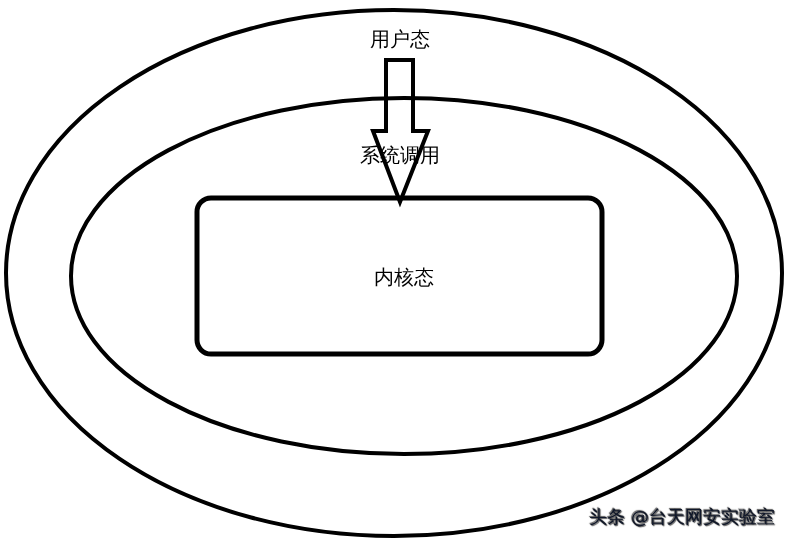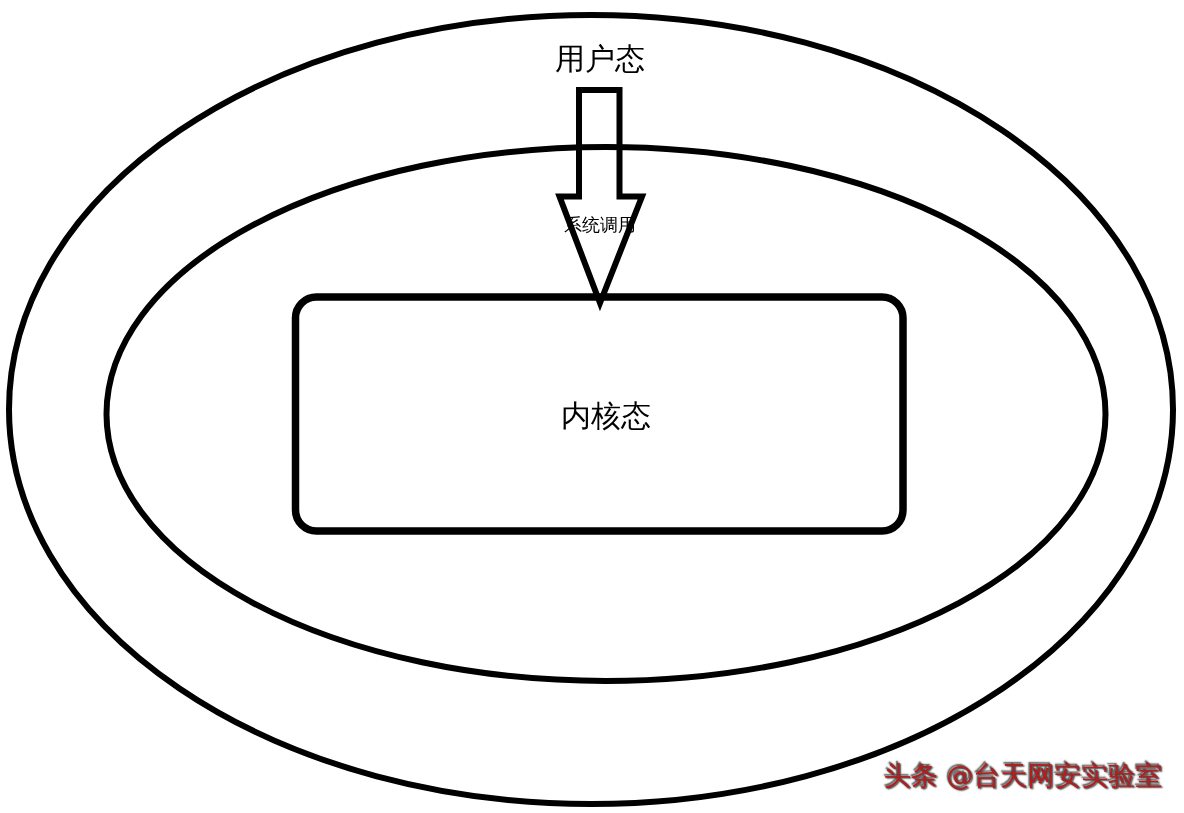--- a/index.html
+++ b/index.html
@@ -6,26 +6,26 @@
     body { width: 789px; height: 542px; position: relative; overflow: hidden; }
     #diagram { position: absolute; left: 0; top: 0; }
     .label {
       position: absolute;
       font-family: "DejaVu Sans", "Liberation Sans", sans-serif;
       color: #000000;
       white-space: nowrap;
       transform: translateX(-50%);
     }
     .lbl-user { left: 400px; top: 26px; font-size: 20px; }
-    .lbl-syscall { left: 400px; top: 142px; font-size: 12px; }
+    .lbl-syscall { left: 400px; top: 142px; font-size: 20px; }
     .lbl-kernel { left: 404px; top: 264px; font-size: 20px; text-align: right; }
     .watermark {
       position: absolute; right: 14px; top: 505px;
       font-family: "DejaVu Sans", "Liberation Sans", sans-serif;
-      font-size: 18px; color: #b91c1c;
+      font-size: 18px; color: #0f172a;
       text-shadow: 0 0 1px #333, 1px 1px 1px #555, -1px -1px 1px #555;
       white-space: nowrap;
     }
   </style>
 </head>
 <body>
 
 <svg id="diagram" width="789" height="542" viewBox="0 0 789 542" xmlns="http://www.w3.org/2000/svg">
   <ellipse cx="394" cy="273" rx="388" ry="263" fill="none" stroke="#000" stroke-width="4"></ellipse>
   <ellipse cx="404" cy="276" rx="333" ry="178" fill="none" stroke="#000" stroke-width="4"></ellipse>

